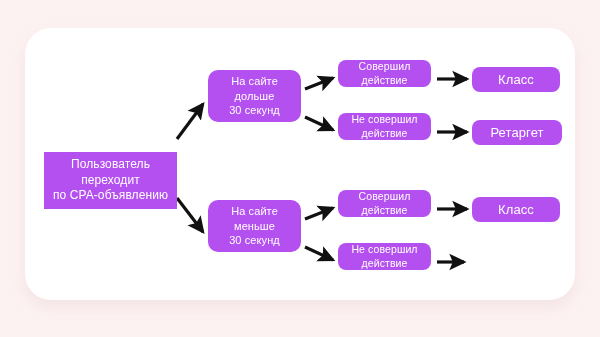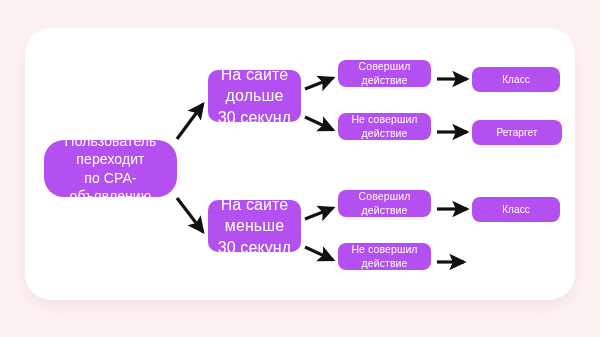--- a/index.html
+++ b/index.html
@@ -48,47 +48,47 @@
     box-sizing: border-box;
     letter-spacing: 0.1px;
   }
   .node span {
     display: block;
     width: 100%;
     white-space: pre-line;
   }
   .n-root {
     left: 44px;
-    top: 140px;
+    top: 152px;
     width: 133px;
     height: 57px;
-    font-size: 14px;
-    border-radius: 20px;
+    font-size: 12px;
+    border-radius: 0;
   }
   .n-branch {
     width: 93px;
     height: 52px;
-    font-size: 16px;
+    font-size: 11px;
     border-radius: 10px;
   }
   .n-branch-1 { left: 208px; top: 70px; }
   .n-branch-2 { left: 208px; top: 200px; }
   .n-action {
     width: 93px;
     height: 27px;
     font-size: 10.5px;
     border-radius: 8px;
   }
   .n-act-1 { left: 338px; top: 60px; }
   .n-act-2 { left: 338px; top: 113px; }
   .n-act-3 { left: 338px; top: 190px; }
   .n-act-4 { left: 338px; top: 243px; }
   .n-result {
     height: 25px;
-    font-size: 10px;
+    font-size: 13px;
     border-radius: 8px;
   }
   .n-res-1 { left: 472px; top: 67px; width: 88px; }
   .n-res-2 { left: 472px; top: 120px; width: 90px; }
   .n-res-3 { left: 472px; top: 197px; width: 88px; }
   .n-res-4 { left: 469px; top: 250px; width: 95px; }
 </style>
 </head>
 <body>
 

